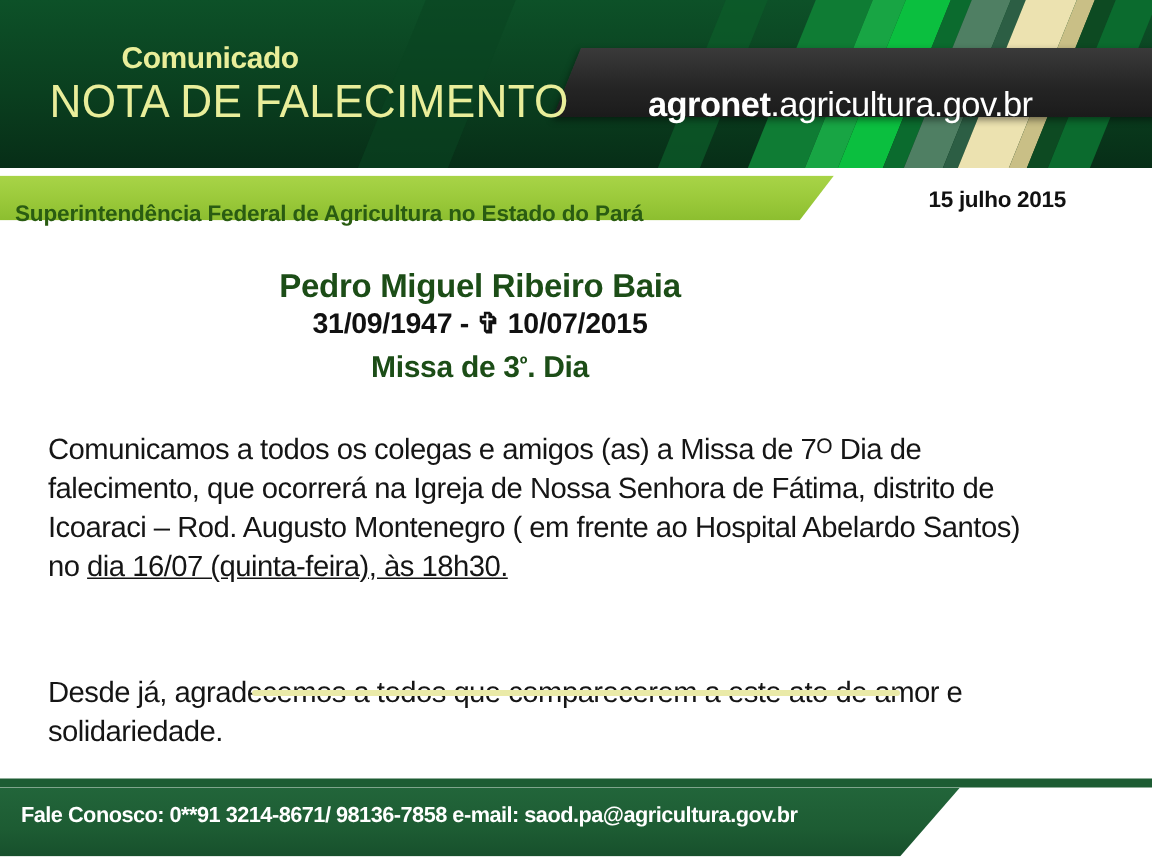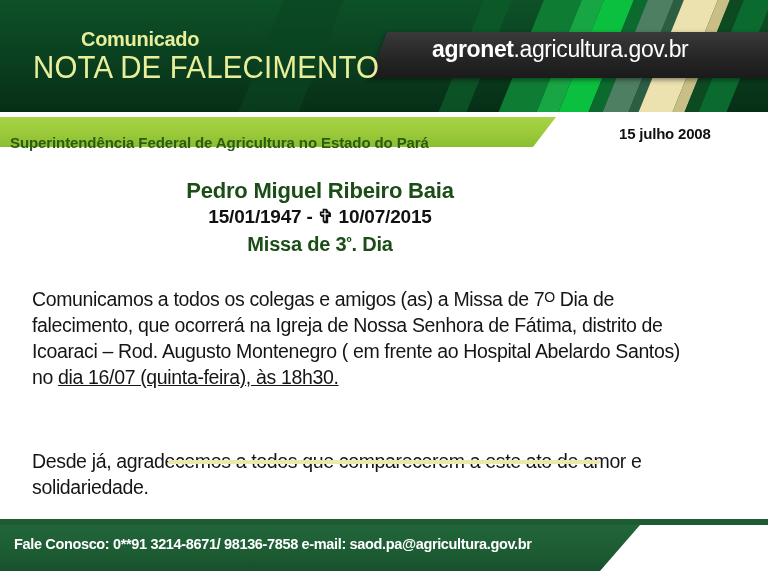--- a/index.html
+++ b/index.html
@@ -51,21 +51,21 @@
     width: 420px;
     height: 46px;
     background: #2a2a2a;
     background: linear-gradient(180deg,#3a3a3a 0%, #242424 60%, #1b1b1b 100%);
     transform: skewX(-22deg);
     box-shadow: 0 2px 5px rgba(0,0,0,.45);
   }
   .hdr-url {
     position: absolute;
     left: 432px;
-    top: 36px;
+    top: 56px;
     color: #ffffff;
     font-size: 23px;
     letter-spacing: -0.4px;
     white-space: nowrap;
   }
   .hdr-url .bold { font-weight: bold; }
 
   .hdr-comunicado {
     position: absolute;
     left: 35px;
@@ -245,25 +245,25 @@
     </div>
 
     <div class="hdr-comunicado">Comunicado</div>
     <div class="hdr-nota">NOTA DE FALECIMENTO</div>
   </div>
 
   <div class="green-band-wrap">
     <div class="green-band"></div>
     <div class="green-band-text">Superintendência Federal de Agricultura no Estado do Pará</div>
   </div>
-  <div class="doc-date">15 julho 2008</div>
+  <div class="doc-date">15 julho 2015</div>
 
   <div class="title-block">
     <div class="deceased-name">Pedro Miguel Ribeiro Baia</div>
-    <div class="deceased-dates">15/01/1947 - ✞ 10/07/2015</div>
+    <div class="deceased-dates">31/09/1947 - ✞ 10/07/2015</div>
     <div class="mass-line"><span>Missa de 3</span><span class="ord">º</span><span>. Dia</span></div>
   </div>
 
   <div class="body-text">
     <p><span>Comunicamos  a todos os colegas e amigos (as) a Missa de 7</span><span class="sup-o">O</span><span> Dia de falecimento, que ocorrerá na Igreja de Nossa Senhora de Fátima, distrito de Icoaraci – Rod. Augusto Montenegro ( em frente ao Hospital Abelardo Santos) no </span><span class="ul">dia 16/07 (quinta-feira), às 18h30.</span></p>
     <div class="para-gap"></div>
     <p>Desde já, agradecemos a todos que comparecerem a este ato de amor e solidariedade.</p>
   </div>
 
   <div class="yellow-rule"></div>

